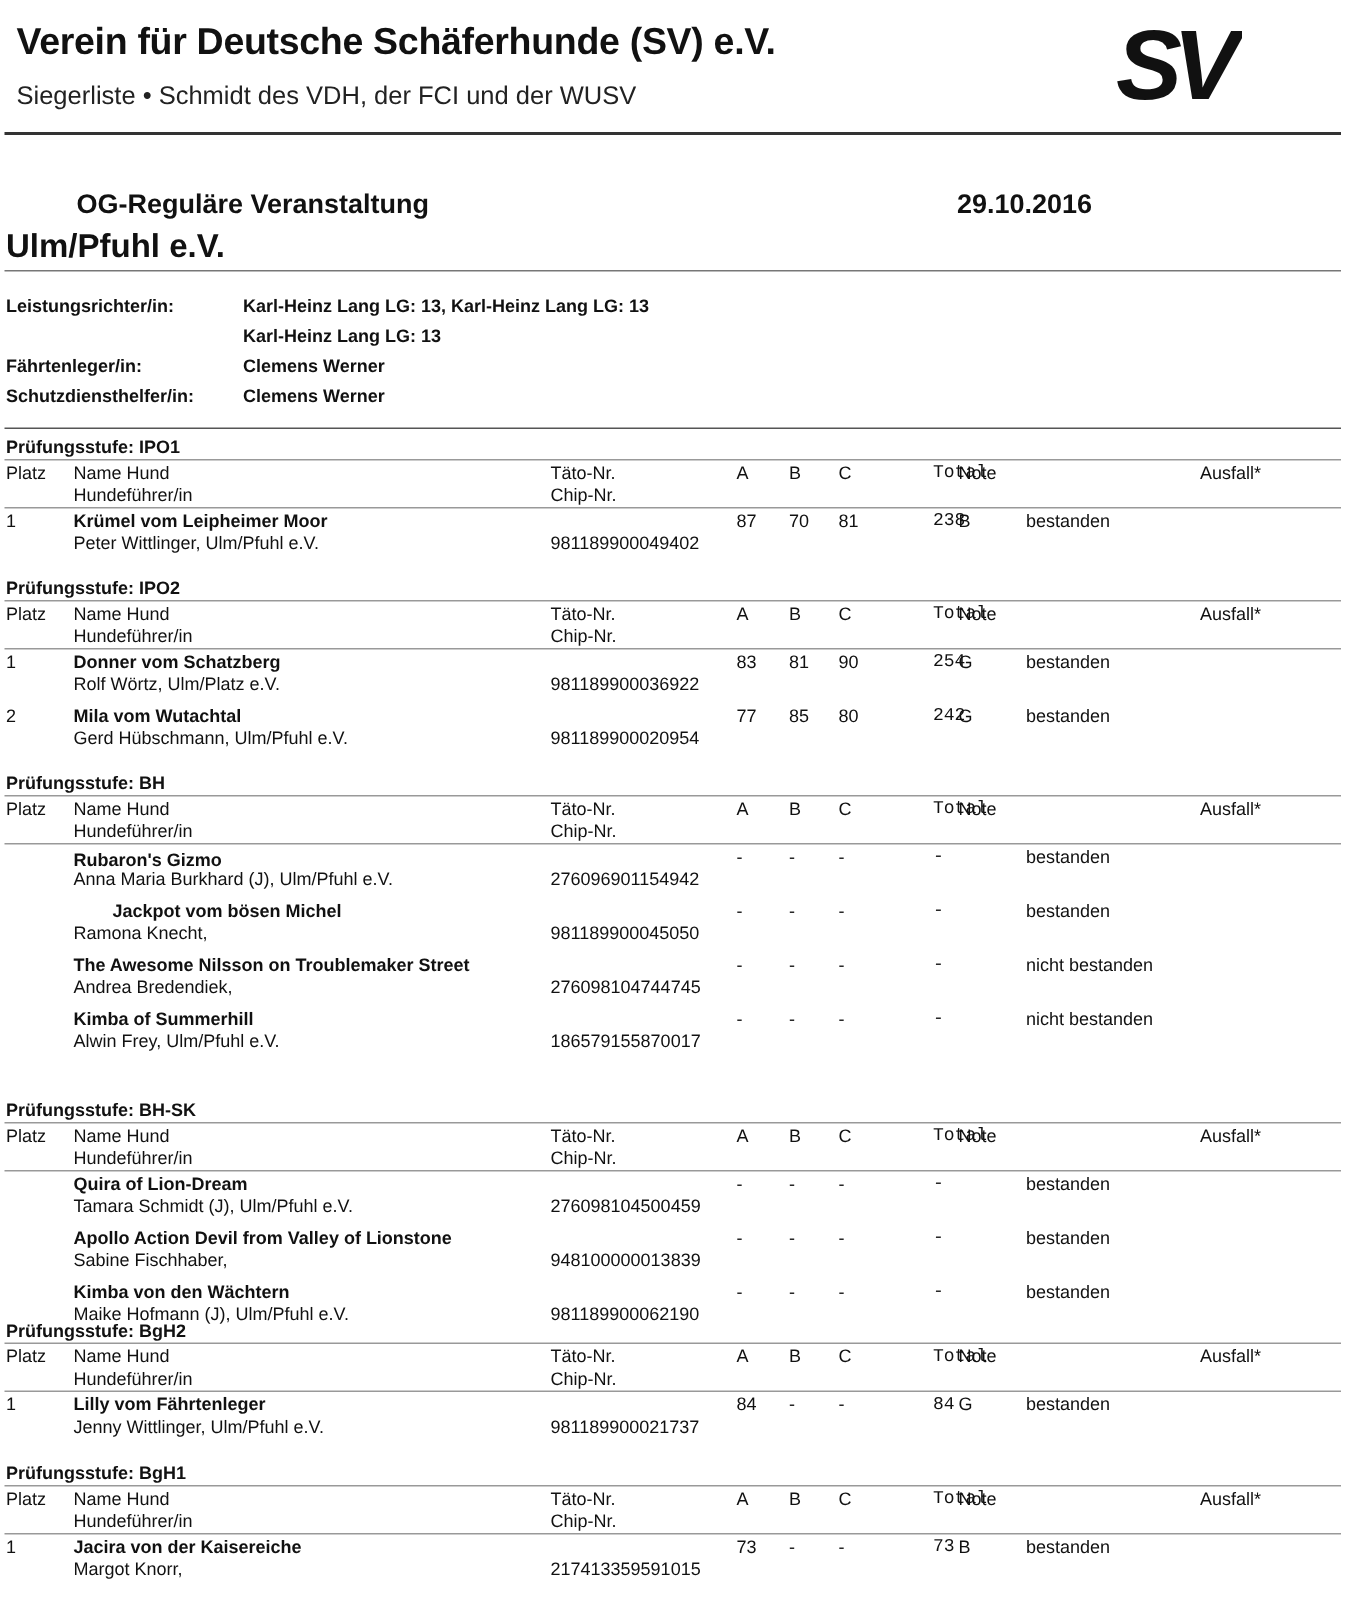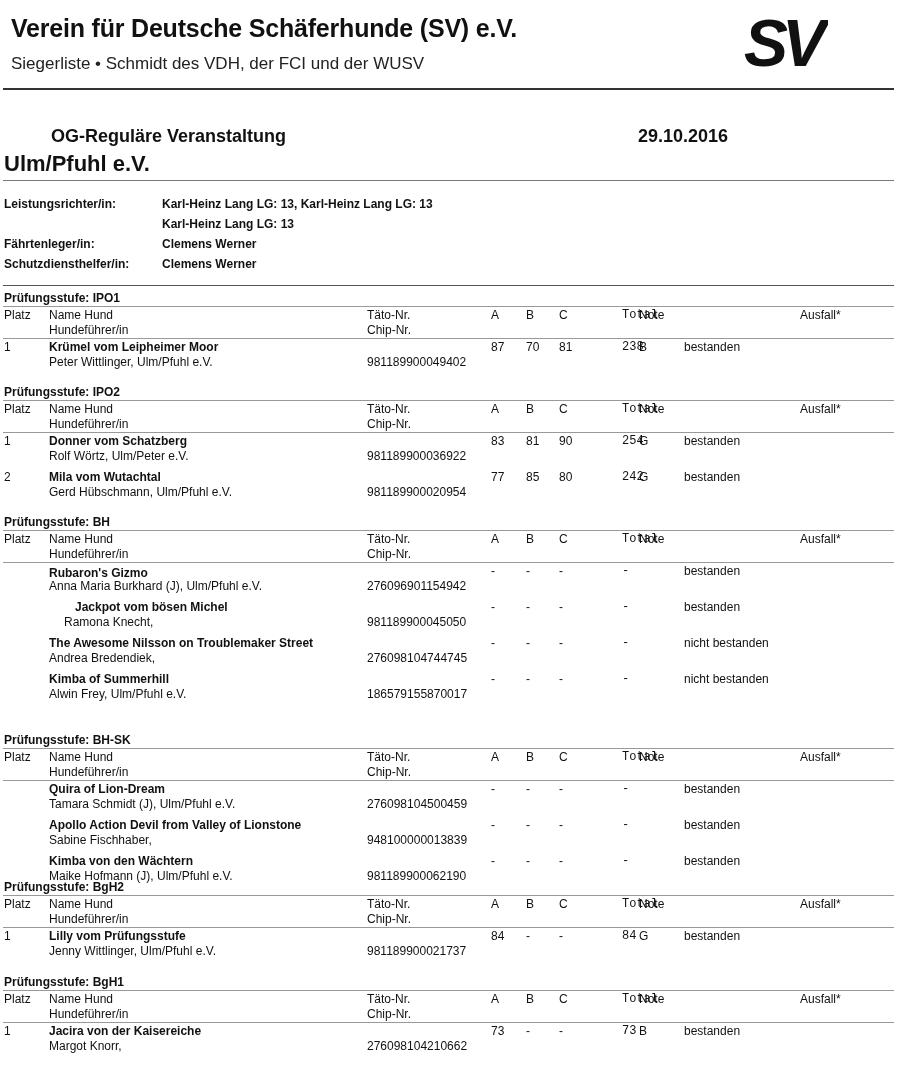--- a/index.html
+++ b/index.html
@@ -103,21 +103,21 @@
         <div class="cell c-b" style="top: 17px;">B</div>
         <div class="cell c-c" style="top: 17px;">C</div>
         <div class="cell c-total" style="top: 17px;">Total</div>
         <div class="cell c-note" style="top: 17px;">Note</div>
         <div class="cell c-ausfall" style="top: 17px;">Ausfall*</div>
       </div>
       <div class="sec-line" style="top: 47px;"></div>
       <div>
         <div class="cell c-platz" style="top: 49px;">1</div>
         <div class="cell c-name bold" style="top: 49px;">Donner vom Schatzberg</div>
-        <div class="cell c-name" style="top: 64px;">Rolf Wörtz, Ulm/Peter e.V.</div>
+        <div class="cell c-name" style="top: 64px;">Rolf Wörtz, Ulm/Platz e.V.</div>
         <div class="cell c-tato" style="top: 64px;">981189900036922</div>
         <div class="cell c-a" style="top: 49px;">83</div>
         <div class="cell c-b" style="top: 49px;">81</div>
         <div class="cell c-c" style="top: 49px;">90</div>
         <div class="cell c-total" style="top: 49px;">254</div>
         <div class="cell c-note" style="top: 49px;">G</div>
         <div class="cell c-result" style="top: 49px;">bestanden</div>
         <div class="cell c-ausfall" style="top: 49px;"></div>
       </div>
       <div>
@@ -160,21 +160,21 @@
         <div class="cell c-b" style="top: 49px;">-</div>
         <div class="cell c-c" style="top: 49px;">-</div>
         <div class="cell c-total" style="top: 49px;">-</div>
         <div class="cell c-note" style="top: 49px;"></div>
         <div class="cell c-result" style="top: 49px;">bestanden</div>
         <div class="cell c-ausfall" style="top: 49px;"></div>
       </div>
       <div>
         <div class="cell c-platz" style="top: 85px;"></div>
         <div class="cell c-name bold" style="top: 85px; margin-left: 26px;">Jackpot vom bösen Michel</div>
-        <div class="cell c-name" style="top: 100px; margin-left: 15px;">Ramona Knecht,</div>
+        <div class="cell c-name" style="top: 100px;">Ramona Knecht,</div>
         <div class="cell c-tato" style="top: 100px;">981189900045050</div>
         <div class="cell c-a" style="top: 85px;">-</div>
         <div class="cell c-b" style="top: 85px;">-</div>
         <div class="cell c-c" style="top: 85px;">-</div>
         <div class="cell c-total" style="top: 85px;">-</div>
         <div class="cell c-note" style="top: 85px;"></div>
         <div class="cell c-result" style="top: 85px;">bestanden</div>
         <div class="cell c-ausfall" style="top: 85px;"></div>
       </div>
       <div>
@@ -273,21 +273,21 @@
         <div class="cell c-a" style="top: 17px;">A</div>
         <div class="cell c-b" style="top: 17px;">B</div>
         <div class="cell c-c" style="top: 17px;">C</div>
         <div class="cell c-total" style="top: 17px;">Total</div>
         <div class="cell c-note" style="top: 17px;">Note</div>
         <div class="cell c-ausfall" style="top: 17px;">Ausfall*</div>
       </div>
       <div class="sec-line" style="top: 47px;"></div>
       <div>
         <div class="cell c-platz" style="top: 49px;">1</div>
-        <div class="cell c-name bold" style="top: 49px;">Lilly vom Prüfungsstufe</div>
+        <div class="cell c-name bold" style="top: 49px;">Lilly vom Fährtenleger</div>
         <div class="cell c-name" style="top: 64px;">Jenny Wittlinger, Ulm/Pfuhl e.V.</div>
         <div class="cell c-tato" style="top: 64px;">981189900021737</div>
         <div class="cell c-a" style="top: 49px;">84</div>
         <div class="cell c-b" style="top: 49px;">-</div>
         <div class="cell c-c" style="top: 49px;">-</div>
         <div class="cell c-total" style="top: 49px;">84</div>
         <div class="cell c-note" style="top: 49px;">G</div>
         <div class="cell c-result" style="top: 49px;">bestanden</div>
         <div class="cell c-ausfall" style="top: 49px;"></div>
       </div>
@@ -306,21 +306,21 @@
         <div class="cell c-c" style="top: 17px;">C</div>
         <div class="cell c-total" style="top: 17px;">Total</div>
         <div class="cell c-note" style="top: 17px;">Note</div>
         <div class="cell c-ausfall" style="top: 17px;">Ausfall*</div>
       </div>
       <div class="sec-line" style="top: 47px;"></div>
       <div>
         <div class="cell c-platz" style="top: 49px;">1</div>
         <div class="cell c-name bold" style="top: 49px;">Jacira von der Kaisereiche</div>
         <div class="cell c-name" style="top: 64px;">Margot Knorr,</div>
-        <div class="cell c-tato" style="top: 64px;">276098104210662</div>
+        <div class="cell c-tato" style="top: 64px;">217413359591015</div>
         <div class="cell c-a" style="top: 49px;">73</div>
         <div class="cell c-b" style="top: 49px;">-</div>
         <div class="cell c-c" style="top: 49px;">-</div>
         <div class="cell c-total" style="top: 49px;">73</div>
         <div class="cell c-note" style="top: 49px;">B</div>
         <div class="cell c-result" style="top: 49px;">bestanden</div>
         <div class="cell c-ausfall" style="top: 49px;"></div>
       </div>
     </div>
   </div>

